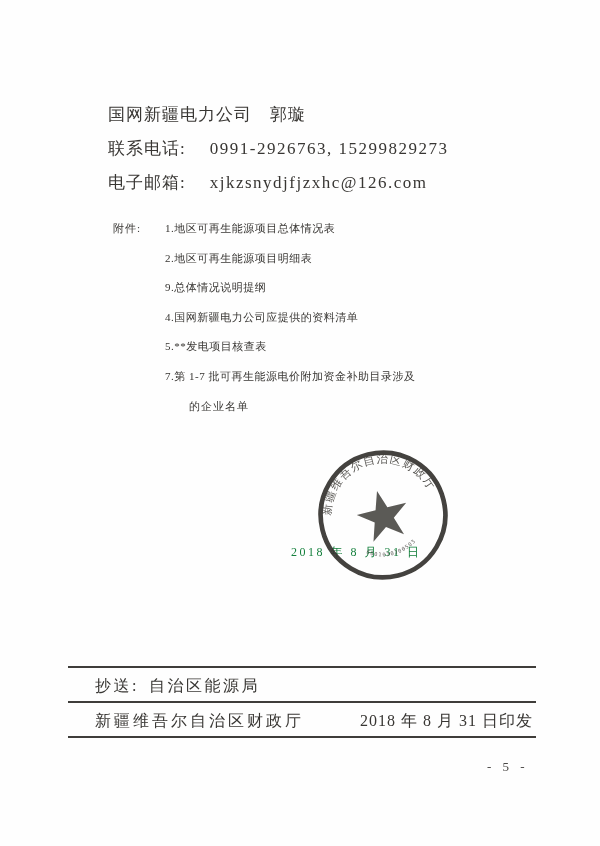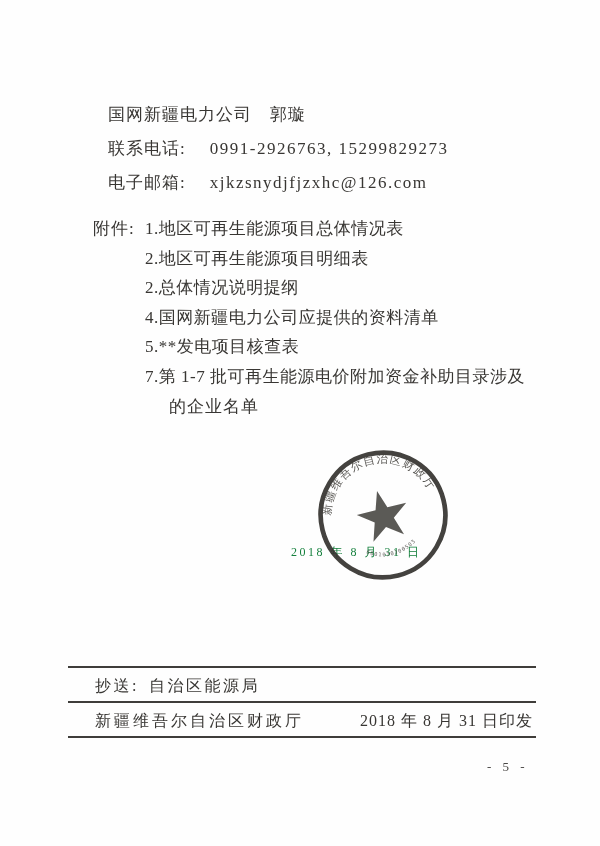--- a/index.html
+++ b/index.html
@@ -20,23 +20,23 @@
     font-size: 17px;
     line-height: 34px;
     letter-spacing: 1px;
     white-space: nowrap;
   }
   .contact .person { margin-left: 18px; }
   .contact .val { margin-left: 24px; letter-spacing: 1.5px; }
   
   .attachments {
     position: absolute;
-    left: 145px;
+    left: 165px;
     top: 214px;
-    font-size: 17px;
+    font-size: 11px;
     line-height: 29.6px;
     letter-spacing: 0.5px;
     white-space: nowrap;
   }
   .att-row { position: relative; }
   .att-label { position: absolute; left: -52px; top: 0; letter-spacing: 1px; }
   .att-cont { margin-left: 24px; letter-spacing: 1px; margin-top: 32px; }
   
   .seal-date {
     position: absolute;
@@ -122,21 +122,21 @@
 
   <div class="attachments">
     <div class="att-row">
       <span class="att-label">附件:</span>
       <span>1.地区可再生能源项目总体情况表</span>
     </div>
     <div class="att-row">
       <span>2.地区可再生能源项目明细表</span>
     </div>
     <div class="att-row">
-      <span>2.总体情况说明提纲</span>
+      <span>9.总体情况说明提纲</span>
     </div>
     <div class="att-row">
       <span>4.国网新疆电力公司应提供的资料清单</span>
     </div>
     <div class="att-row">
       <span>5.**发电项目核查表</span>
     </div>
     <div class="att-row">
       <span>7.第 1-7 批可再生能源电价附加资金补助目录涉及</span>
     </div>

